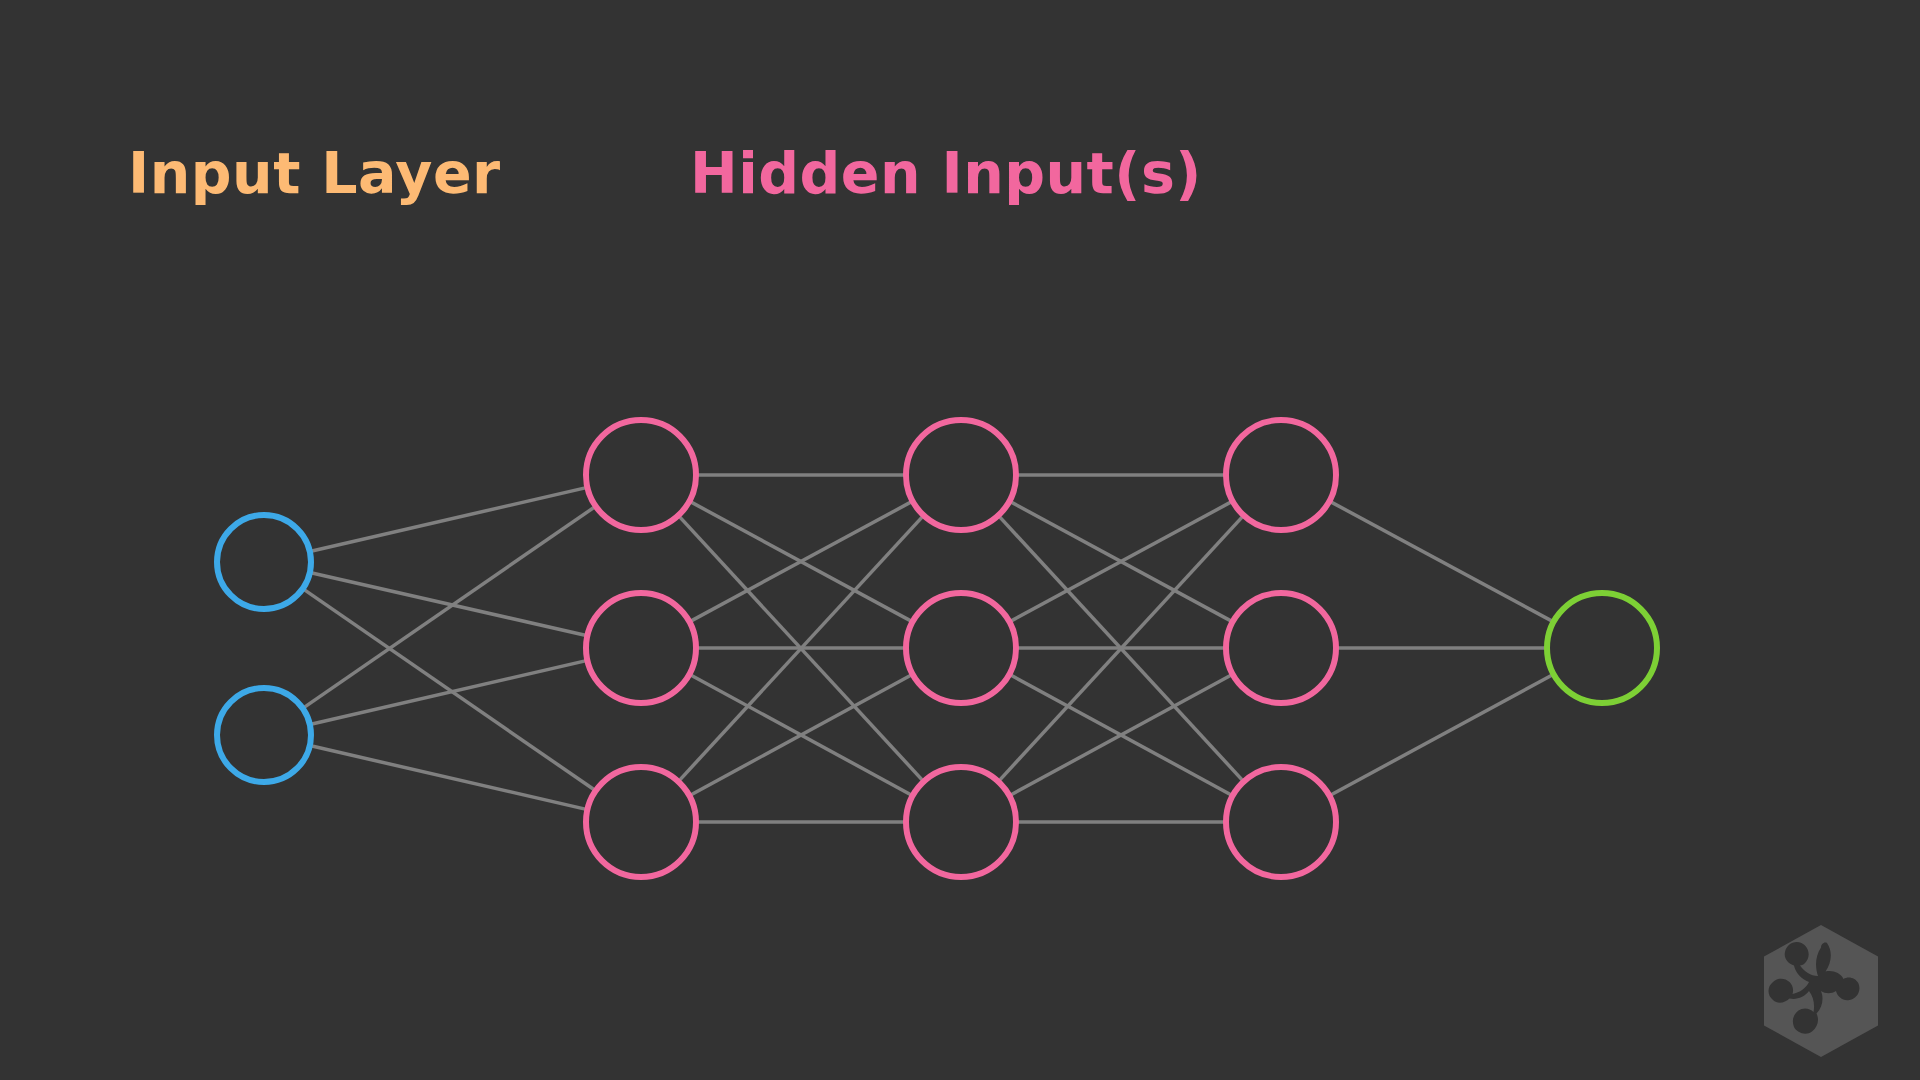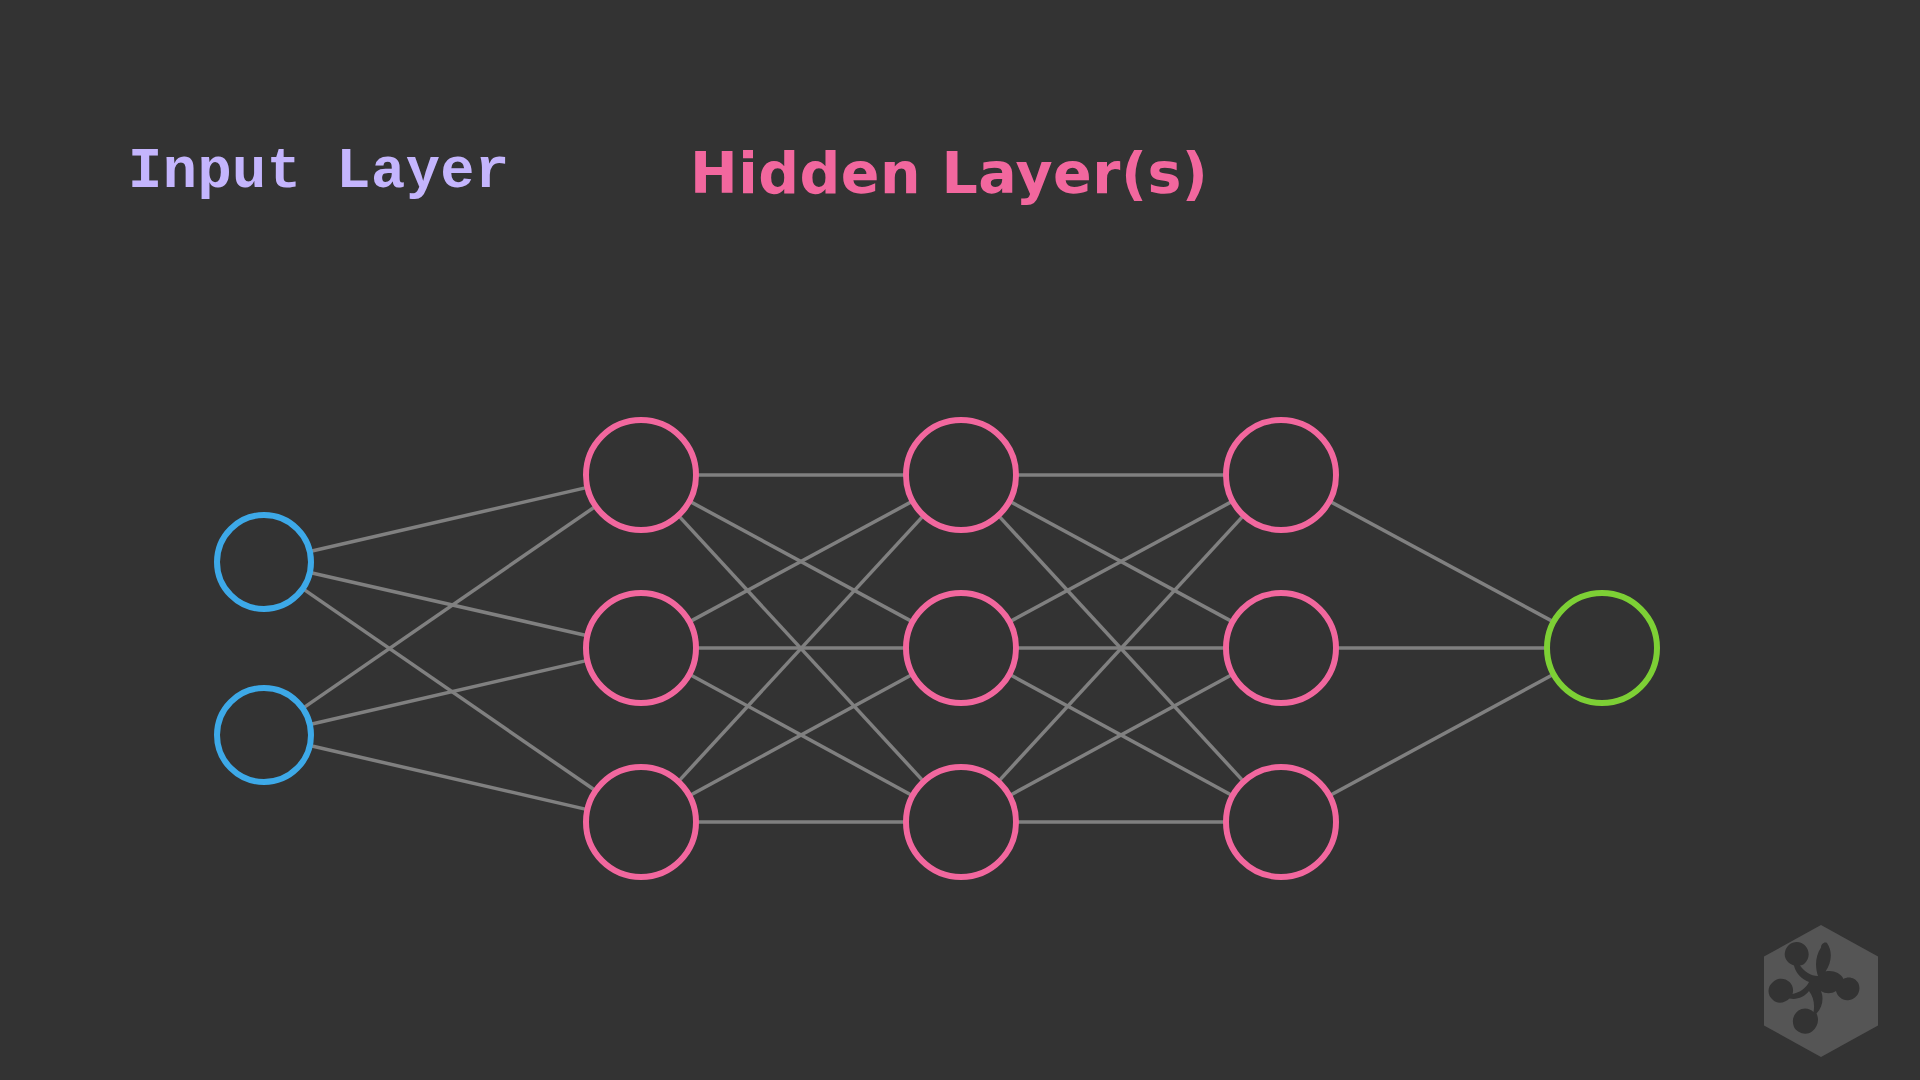--- a/index.html
+++ b/index.html
@@ -32,22 +32,21 @@
     position: absolute;
     font-size: 57px;
     font-weight: bold;
     letter-spacing: 0.5px;
     white-space: nowrap;
     font-family: "DejaVu Sans", sans-serif;
   }
   #label-input {
     left: 128px;
     top: 140px;
-    color: #c4b5fd;
-    font-family: Liberation Mono, monospace;
+    color: #fdba74;
   }
   #label-hidden {
     left: 690px;
     top: 140px;
     color: #F2679E;
   }
   #label-output {
     left: 1382px;
     top: 140px;
     color: #7DD035;
@@ -114,21 +113,21 @@
         <circle cx="961" cy="822" r="55" fill="none" stroke="#F2679E" stroke-width="6"></circle>
         <circle cx="1281" cy="475" r="55" fill="none" stroke="#F2679E" stroke-width="6"></circle>
         <circle cx="1281" cy="648" r="55" fill="none" stroke="#F2679E" stroke-width="6"></circle>
         <circle cx="1281" cy="822" r="55" fill="none" stroke="#F2679E" stroke-width="6"></circle>
         <circle cx="1602" cy="648" r="55" fill="none" stroke="#7DD035" stroke-width="6"></circle>
       </g>
   </svg>
 
   <div class="layer-labels">
     <div class="layer-label" id="label-input">Input Layer</div>
-    <div class="layer-label" id="label-hidden">Hidden Layer(s)</div>
+    <div class="layer-label" id="label-hidden">Hidden Input(s)</div>
   </div>
 
   <svg id="watermark" viewBox="0 0 100 100">
     <path id="wm-hex" d="M50 6 L88 27 L88 73 L50 94 L12 73 L12 27 Z" fill="#555555"></path>
     <path id="wm-glyph" d="M54 18 C58 24 57 31 53 37 C58 36 63 38 65 42 C68 40 73 41 75 45
                            C77 50 74 55 69 56 C65 57 61 54 60 50 C57 52 53 52 50 50
                            C52 55 51 61 47 65 C49 69 48 74 44 77 C40 80 34 78 32 74
                            C30 69 32 64 37 62 C40 61 43 62 45 64 C46 59 45 54 42 50
                            C39 54 34 56 29 55 C26 58 21 59 18 56 C14 53 14 47 18 44
                            C21 41 26 41 29 44 C31 46 32 49 31 52 C36 51 40 48 42 44

